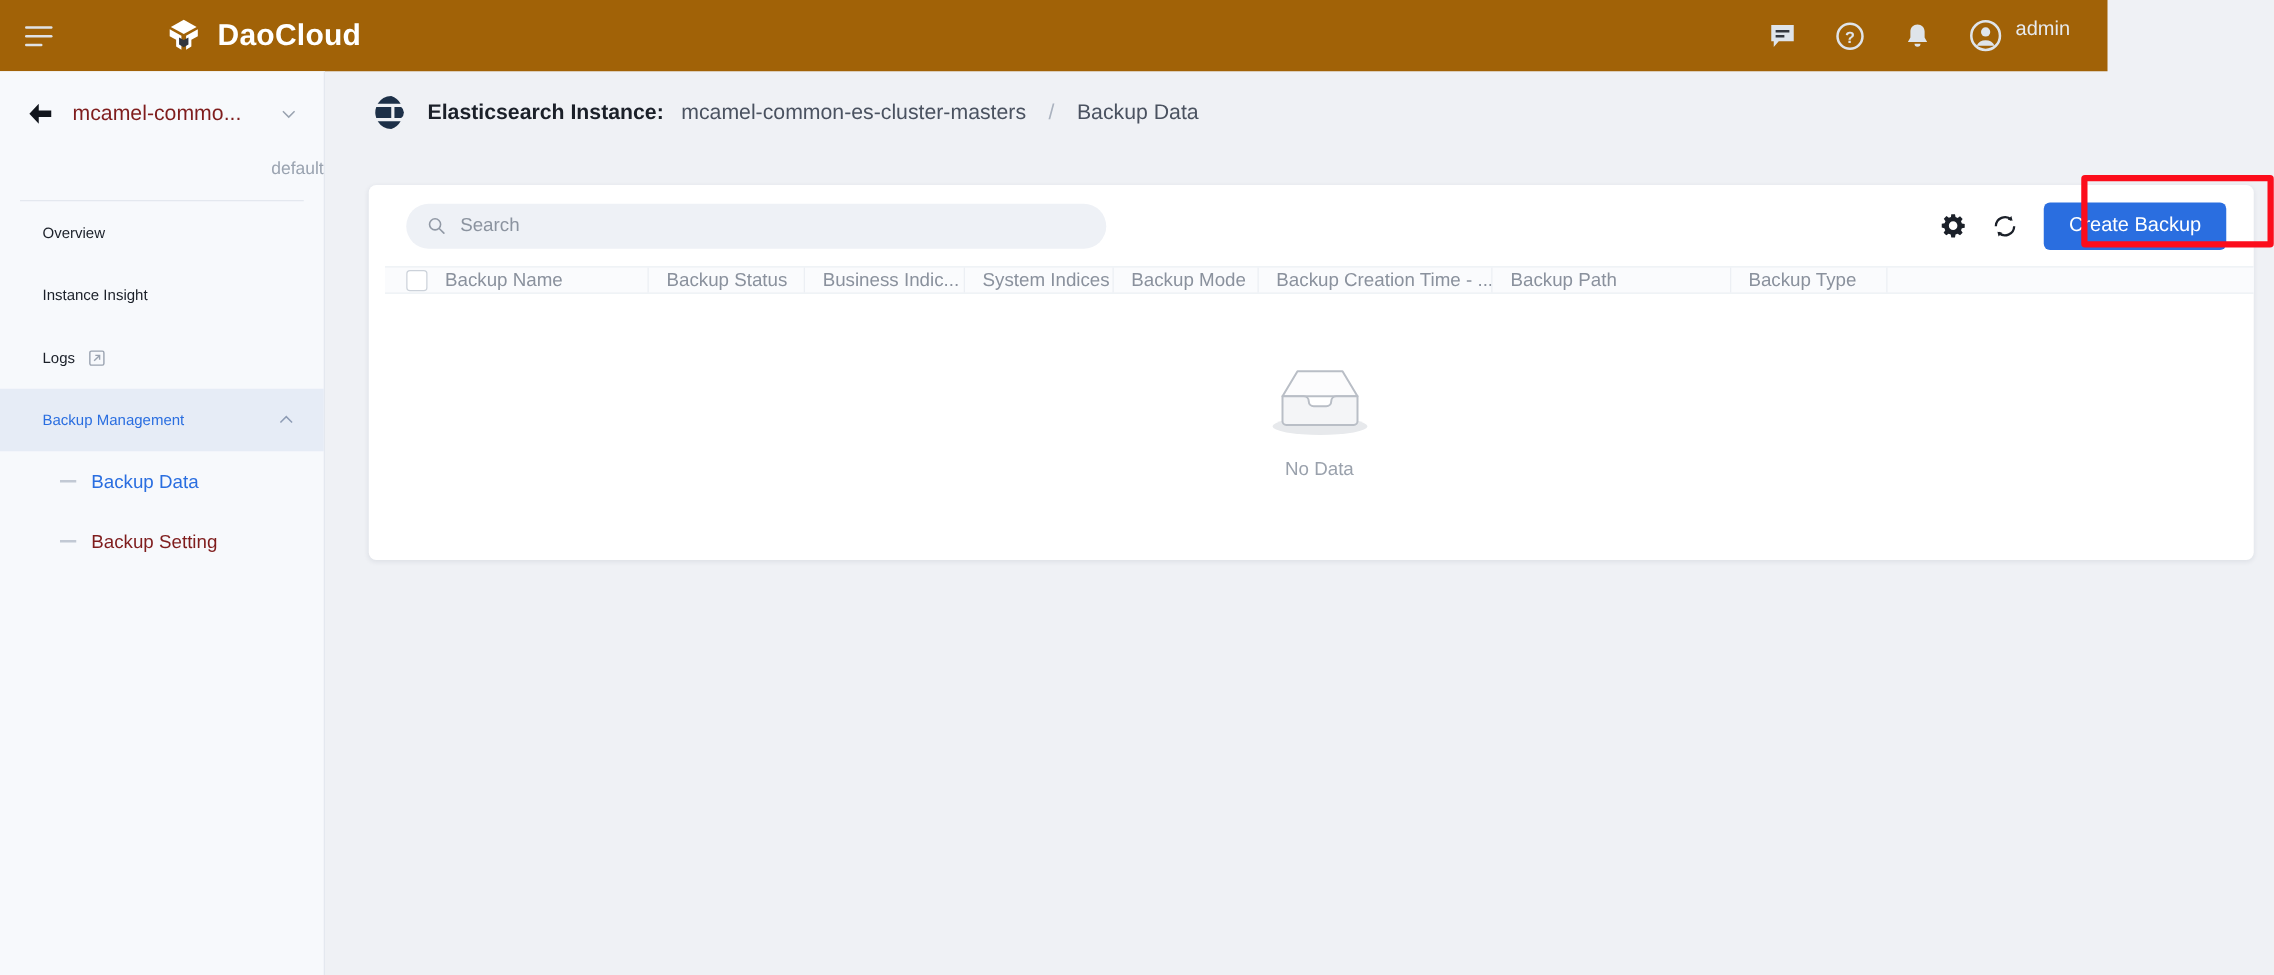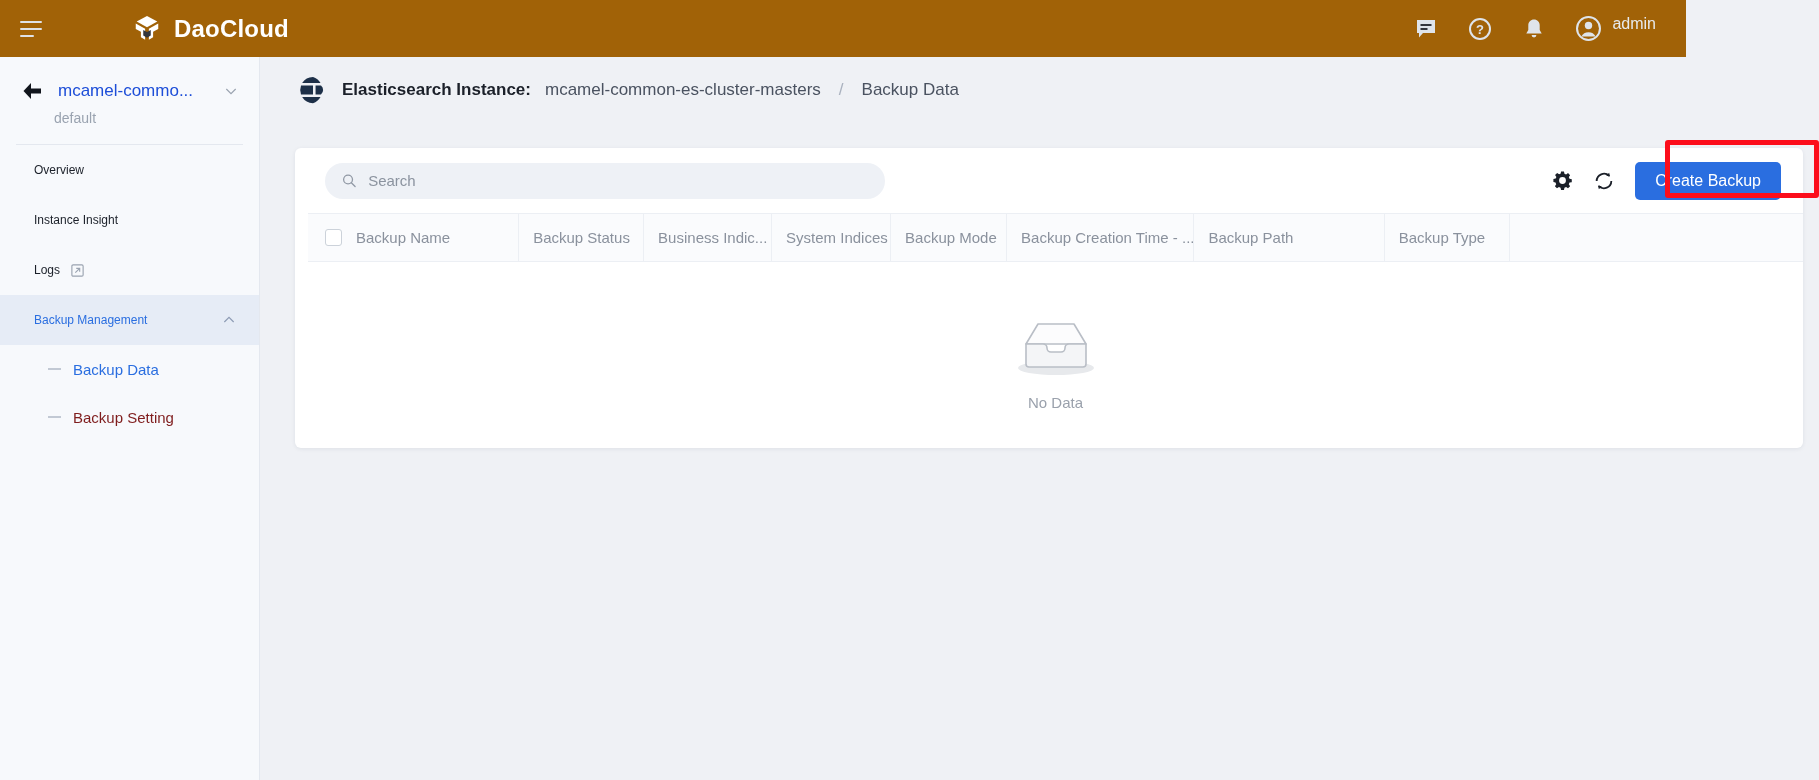--- a/index.html
+++ b/index.html
@@ -49,26 +49,26 @@
     border-right: 1px solid #e4e8ef;
   }
   .side-head {
     padding: 22px 0 0 0;
   }
   .side-head-row {
     display: flex; align-items: center; padding: 0 20px; gap: 14px; cursor: pointer;
   }
   .back-arrow { width: 24px; height: 24px; flex: 0 0 auto; }
   .proj-name {
-    font-size: 17px; color: #1d4ed8; flex: 1 1 auto;
+    font-size: 17px; color: #7f1d1d; flex: 1 1 auto;
     white-space: nowrap; overflow: hidden;
   }
   .chev-down { width: 16px; height: 16px; flex:0 0 auto; }
   .proj-sub {
-    margin-top: 7px; padding-left: 54px; font-size: 14px; color: #9aa3b0;
+    margin-top: 23px; padding-left: 54px; font-size: 14px; color: #9aa3b0; text-align: right;
   }
   .side-div { height: 1px; background: #e4e8ef; margin: 18px 16px 0 16px; }
 
   .nav-item {
     height: 50px; display: flex; align-items: center;
     padding: 0 20px 0 34px; font-size: 12px; color: #1b2029; cursor: pointer;
     gap: 10px;
   }
   .nav-item.group { justify-content: space-between; padding-right: 22px; }
   .nav-item.active-group {
@@ -125,21 +125,21 @@
   .aicon { width: 22px; height: 22px; cursor: pointer; display:flex;align-items:center;justify-content:center; }
   .primary-btn {
     height: 38px; padding: 0 20px; border-radius: 5px;
     background: #2a6ee0; color: #fff; font-size: 16px;
     border: none; cursor: pointer; font-family: "Liberation Sans", sans-serif;
     display: flex; align-items: center;
   }
 
   
   .thead {
-    display: flex; height: 49px; align-items: stretch;
+    display: flex; height: 22px; align-items: stretch;
     background: #fafbfd; border-top: 1px solid #eceff4; border-bottom: 1px solid #eceff4;
   }
   .th {
     display: flex; align-items: center; font-size: 15px; color: #8a919d;
     padding-left: 14px; border-right: 1px solid #eceff4;
     white-space: nowrap; overflow: hidden;
   }
   .th:last-child { border-right: none; }
   .th.chk-col { padding-left: 17px; gap: 14px; }
   .hchk {

